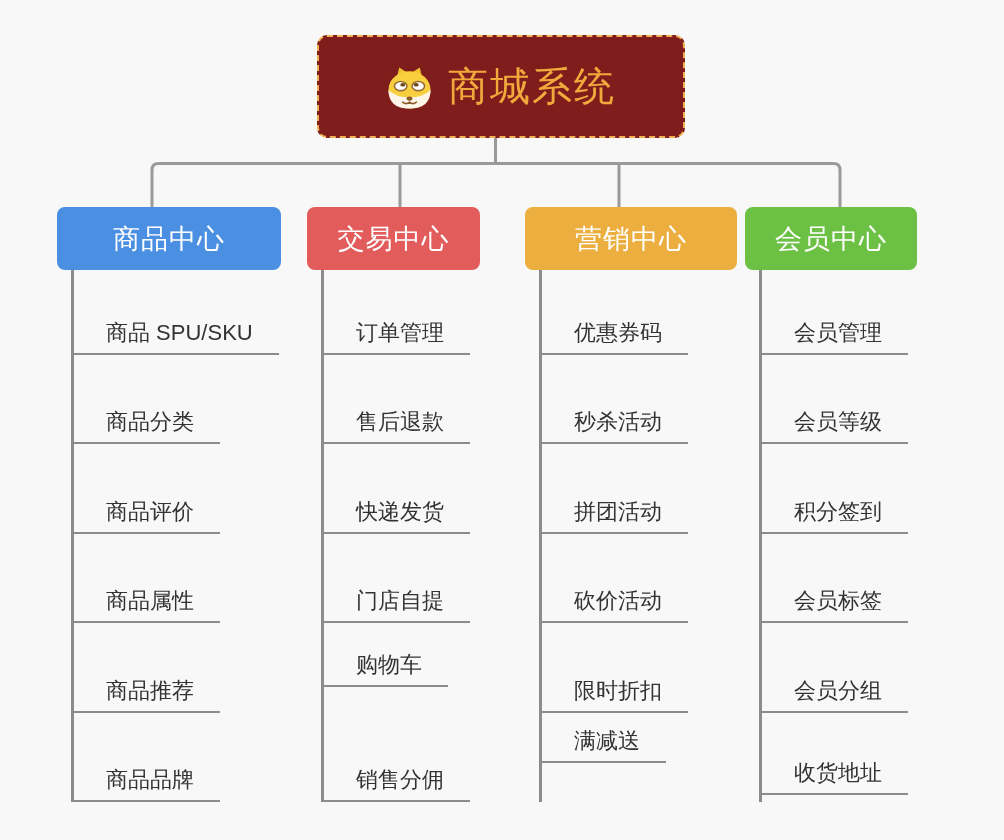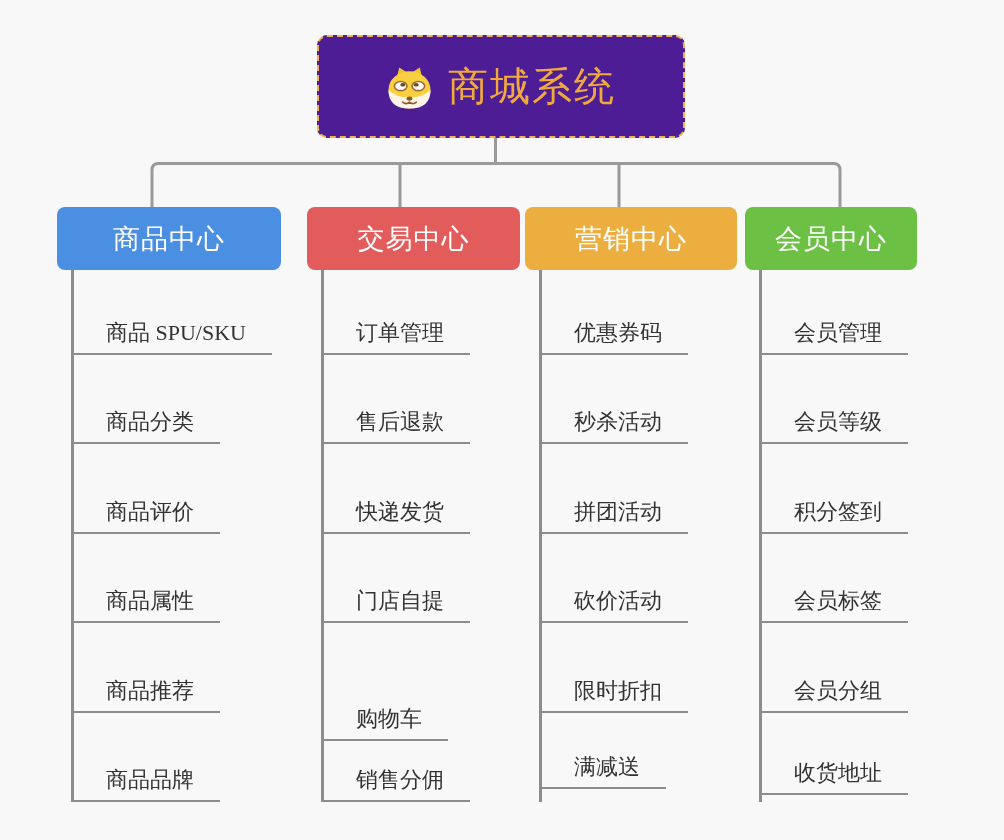--- a/index.html
+++ b/index.html
@@ -19,21 +19,21 @@
   }
   .connectors path{
     stroke:var(--line,#9a9a9a);
     stroke-width:3;
     fill:none;
   }
   .root-node{
     position:absolute;
     left:317px;top:35px;width:368px;height:103px;
     box-sizing:border-box;
-    background:#4c1d95;
+    background:#7f1d1d;
     border:2px dashed var(--root-border,#f0b152);
     border-radius:10px;
     display:flex;align-items:center;justify-content:center;
     gap:15px;
   }
   .root-title{
     font-size:40px;
     color:var(--root-text,#f2a93c);
     letter-spacing:2px;
     white-space:nowrap;
@@ -93,42 +93,42 @@
         <ellipse cx="24" cy="33.8" rx="3" ry="2.2" fill="#8a5a28"></ellipse>
         <path d="M17,37.5 Q20.5,40.5 24,37.5 Q27.5,40.5 31,37.5" stroke="#8a5a28" stroke-width="1.6" fill="none" stroke-linecap="round"></path>
       </svg>
     </span>
     <span class="root-title">商城系统</span>
   </div>
 
   <div id="branches">
       <div class="branch-header" style="left: 57px; top: 207px; width: 224px; background: rgb(74, 143, 226);">商品中心</div>
       <div class="trunk" style="left: 71px; top: 270px; height: 532px;"></div>
-      <div class="leaf" style="left: 71px; top: 312px; font-family: Liberation Serif, serif;">商品 SPU/SKU</div>
+      <div class="leaf" style="left: 71px; top: 312px;">商品 SPU/SKU</div>
       <div class="leaf" style="left: 71px; top: 401px;">商品分类</div>
       <div class="leaf" style="left: 71px; top: 491px;">商品评价</div>
       <div class="leaf" style="left: 71px; top: 580px;">商品属性</div>
       <div class="leaf" style="left: 71px; top: 670px;">商品推荐</div>
       <div class="leaf" style="left: 71px; top: 759px;">商品品牌</div>
-      <div class="branch-header" style="left: 307px; top: 207px; width: 213px; background: rgb(226, 92, 92);">交易中心</div>
+      <div class="branch-header" style="left: 307px; top: 207px; width: 173px; background: rgb(226, 92, 92);">交易中心</div>
       <div class="trunk" style="left: 321px; top: 270px; height: 532px;"></div>
       <div class="leaf" style="left: 321px; top: 312px;">订单管理</div>
       <div class="leaf" style="left: 321px; top: 401px;">售后退款</div>
       <div class="leaf" style="left: 321px; top: 491px;">快递发货</div>
       <div class="leaf" style="left: 321px; top: 580px;">门店自提</div>
-      <div class="leaf" style="left: 321px; top: 698px;">购物车</div>
+      <div class="leaf" style="left: 321px; top: 644px;">购物车</div>
       <div class="leaf" style="left: 321px; top: 759px;">销售分佣</div>
       <div class="branch-header" style="left: 525px; top: 207px; width: 212px; background: rgb(236, 174, 62);">营销中心</div>
       <div class="trunk" style="left: 539px; top: 270px; height: 532px;"></div>
       <div class="leaf" style="left: 539px; top: 312px;">优惠券码</div>
       <div class="leaf" style="left: 539px; top: 401px;">秒杀活动</div>
       <div class="leaf" style="left: 539px; top: 491px;">拼团活动</div>
       <div class="leaf" style="left: 539px; top: 580px;">砍价活动</div>
       <div class="leaf" style="left: 539px; top: 670px;">限时折扣</div>
-      <div class="leaf" style="left: 539px; top: 746px;">满减送</div>
+      <div class="leaf" style="left: 539px; top: 720px;">满减送</div>
       <div class="branch-header" style="left: 745px; top: 207px; width: 172px; background: rgb(108, 192, 68);">会员中心</div>
       <div class="trunk" style="left: 759px; top: 270px; height: 532px;"></div>
       <div class="leaf" style="left: 759px; top: 312px;">会员管理</div>
       <div class="leaf" style="left: 759px; top: 401px;">会员等级</div>
       <div class="leaf" style="left: 759px; top: 491px; font-family: Liberation Mono, monospace;">积分签到</div>
       <div class="leaf" style="left: 759px; top: 580px;">会员标签</div>
       <div class="leaf" style="left: 759px; top: 670px;">会员分组</div>
       <div class="leaf" style="left: 759px; top: 752px;">收货地址</div>
     </div>
 

